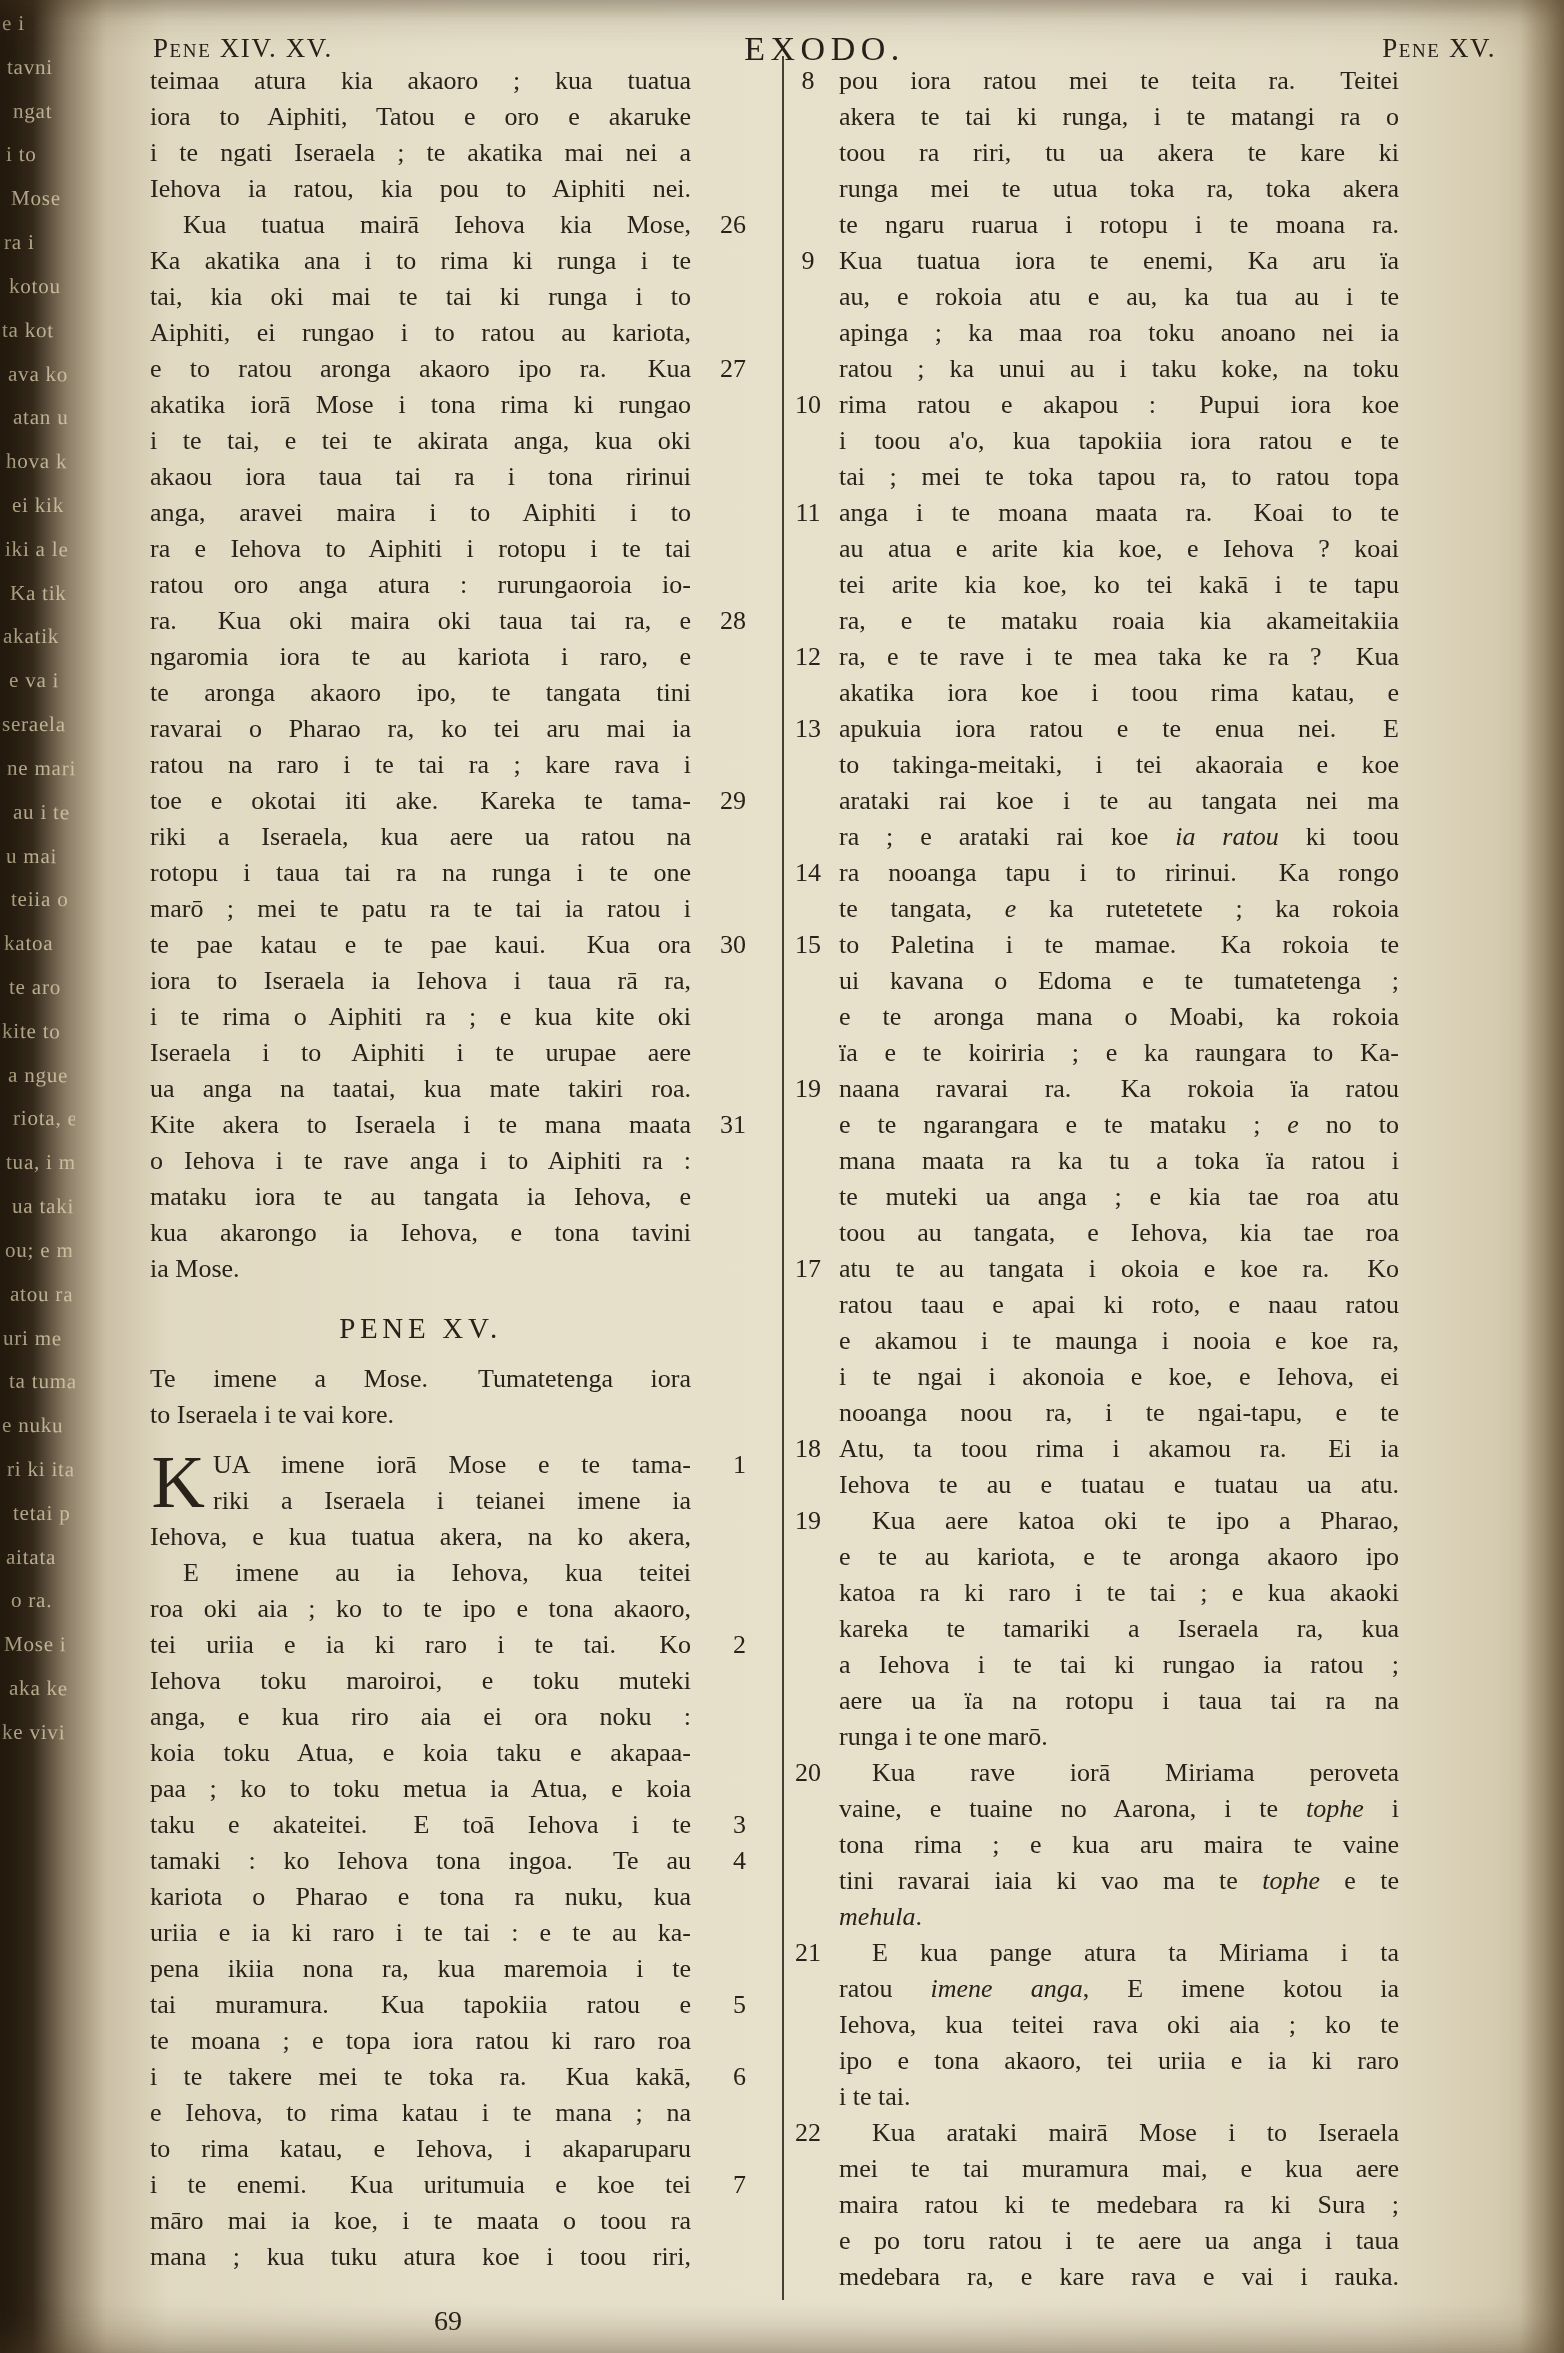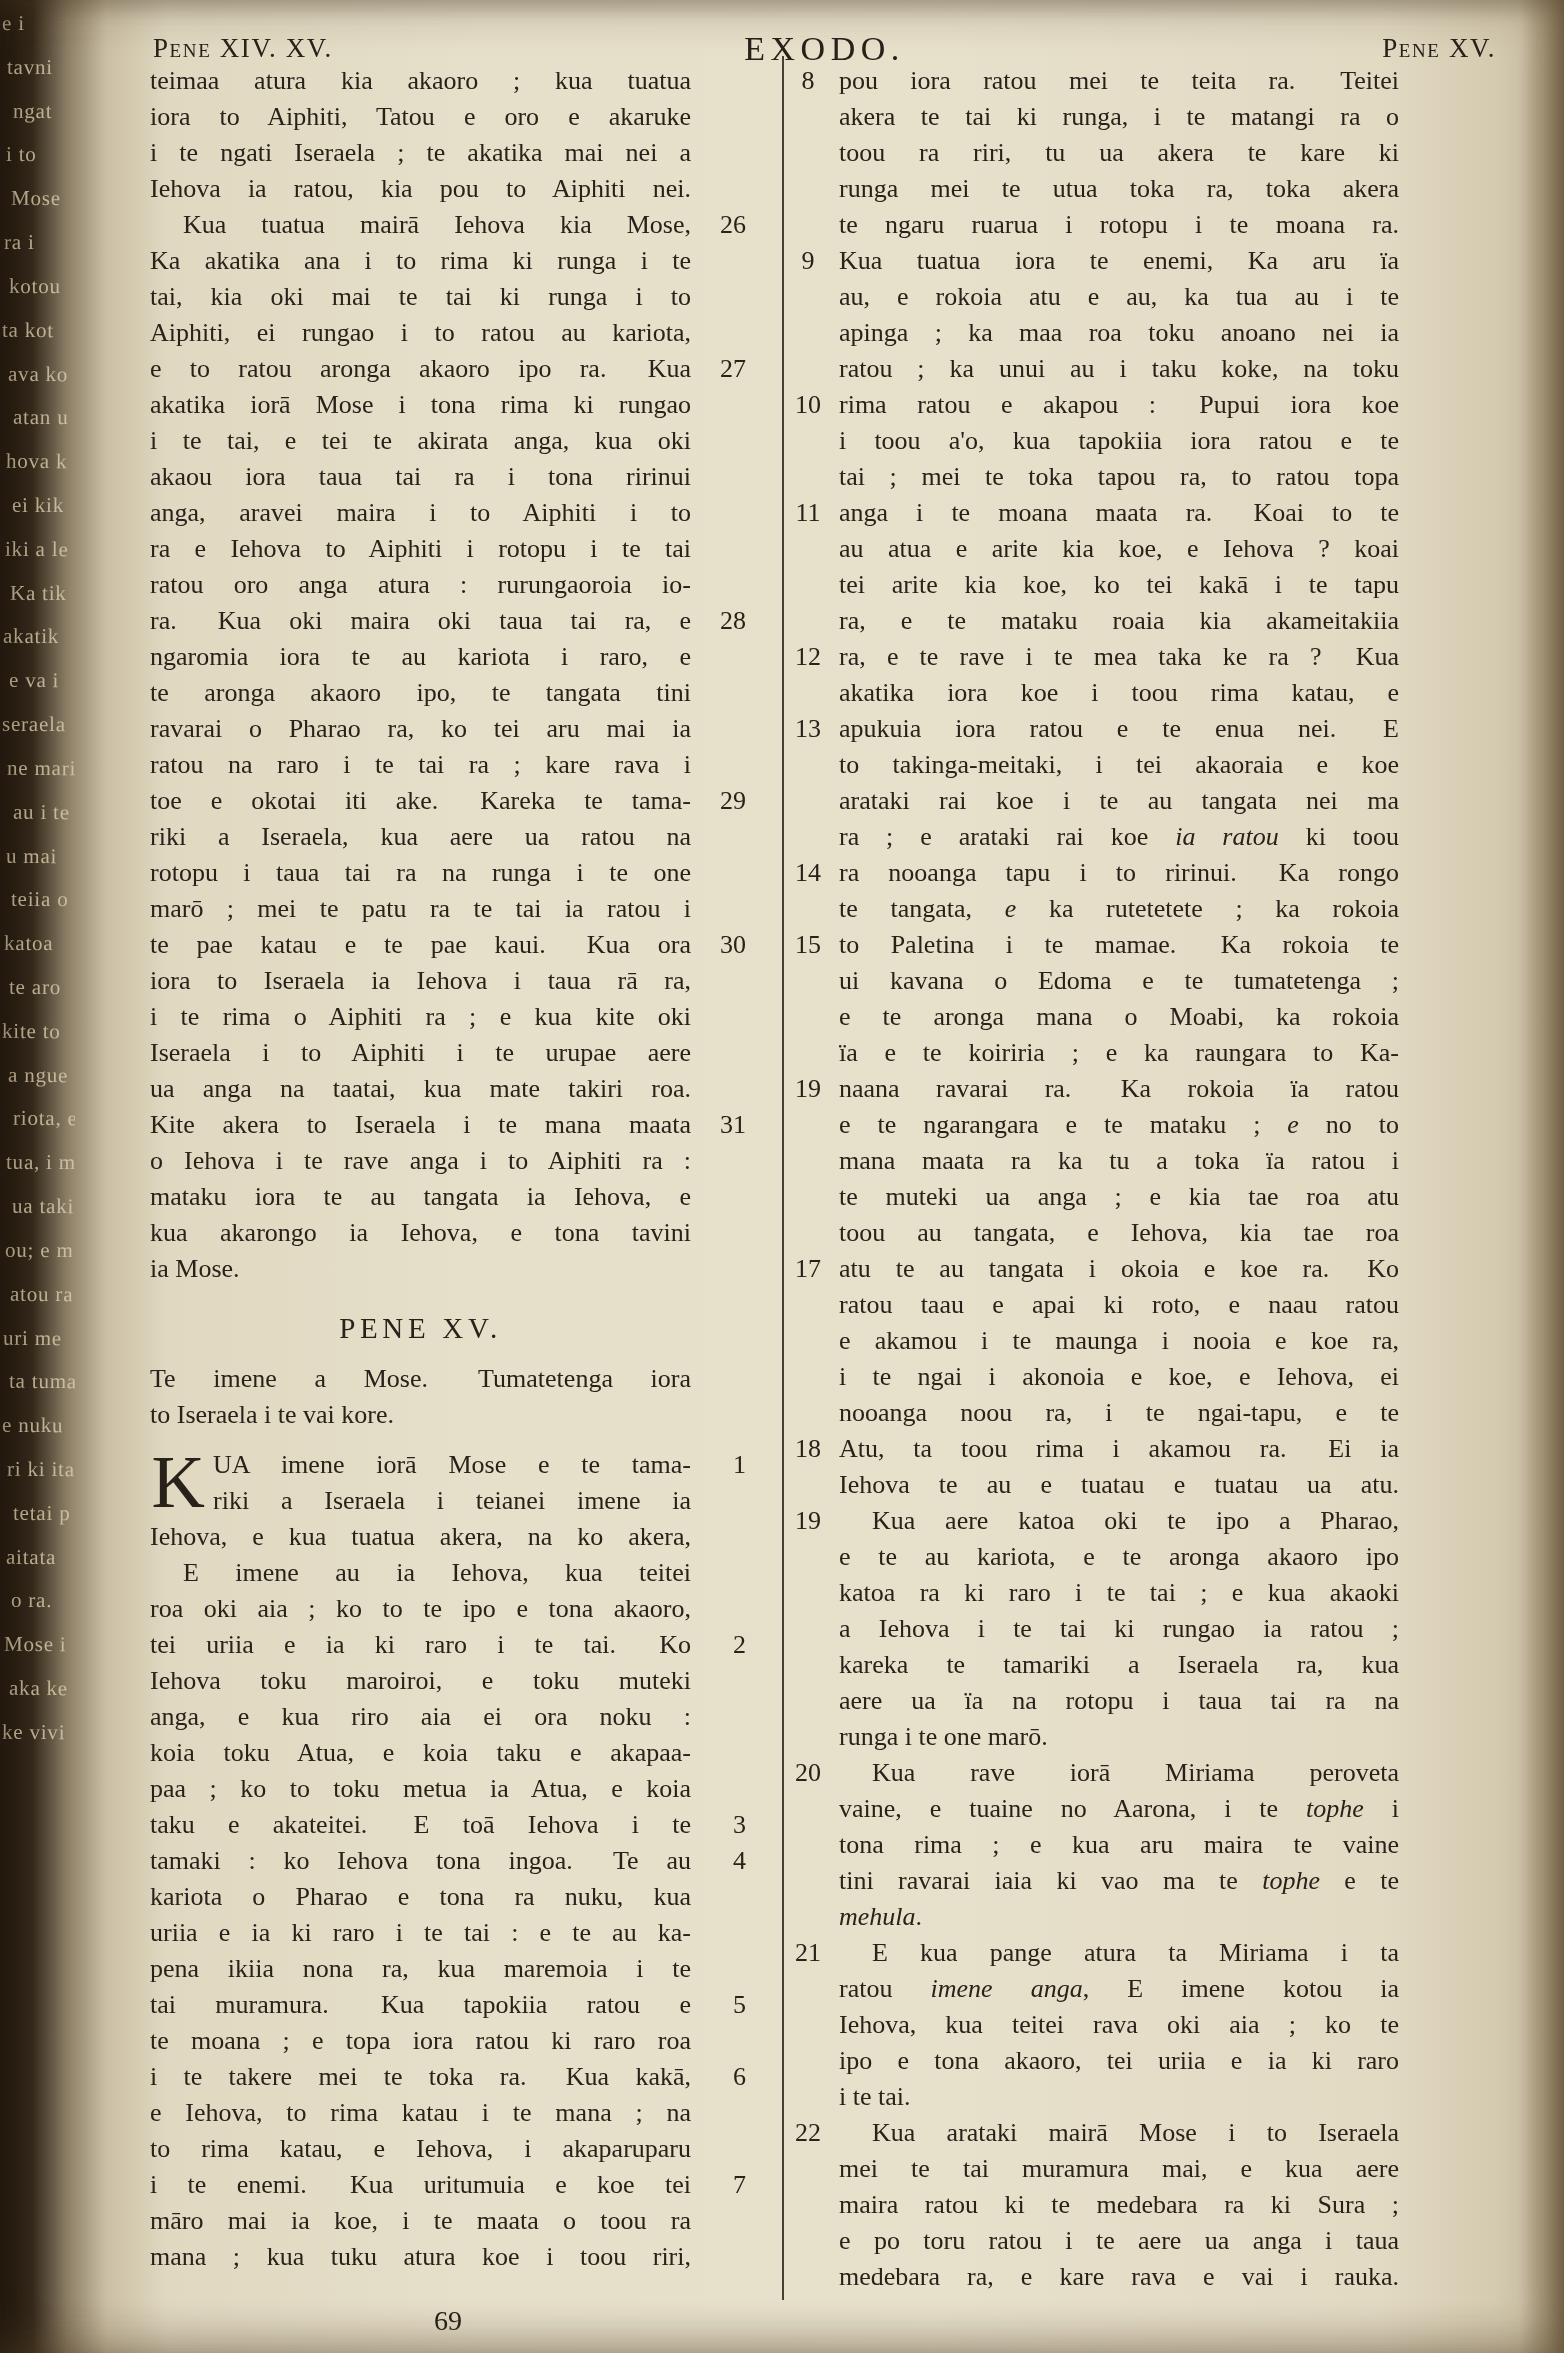--- a/index.html
+++ b/index.html
@@ -469,24 +469,24 @@
       <span class="txt">Kua aere katoa oki te ipo a Pharao,</span>
       <span class="verse">19</span>
     </div>
     <div class="line">
       <span class="txt">e te au kariota, e te aronga akaoro ipo</span>
     </div>
     <div class="line">
       <span class="txt">katoa ra ki raro i te tai ; e kua akaoki</span>
     </div>
     <div class="line">
+      <span class="txt">kareka te tamariki a Iseraela ra, kua</span>
+    </div>
+    <div class="line">
       <span class="txt">a Iehova i te tai ki rungao ia ratou ;</span>
-    </div>
-    <div class="line">
-      <span class="txt">kareka te tamariki a Iseraela ra, kua</span>
     </div>
     <div class="line">
       <span class="txt">aere ua ïa na rotopu i taua tai ra na</span>
     </div>
     <div class="line short">
       <span class="txt">runga i te one marō.</span>
     </div>
     <div class="line ind">
       <span class="txt">Kua rave iorā Miriama peroveta</span>
       <span class="verse">20</span>

